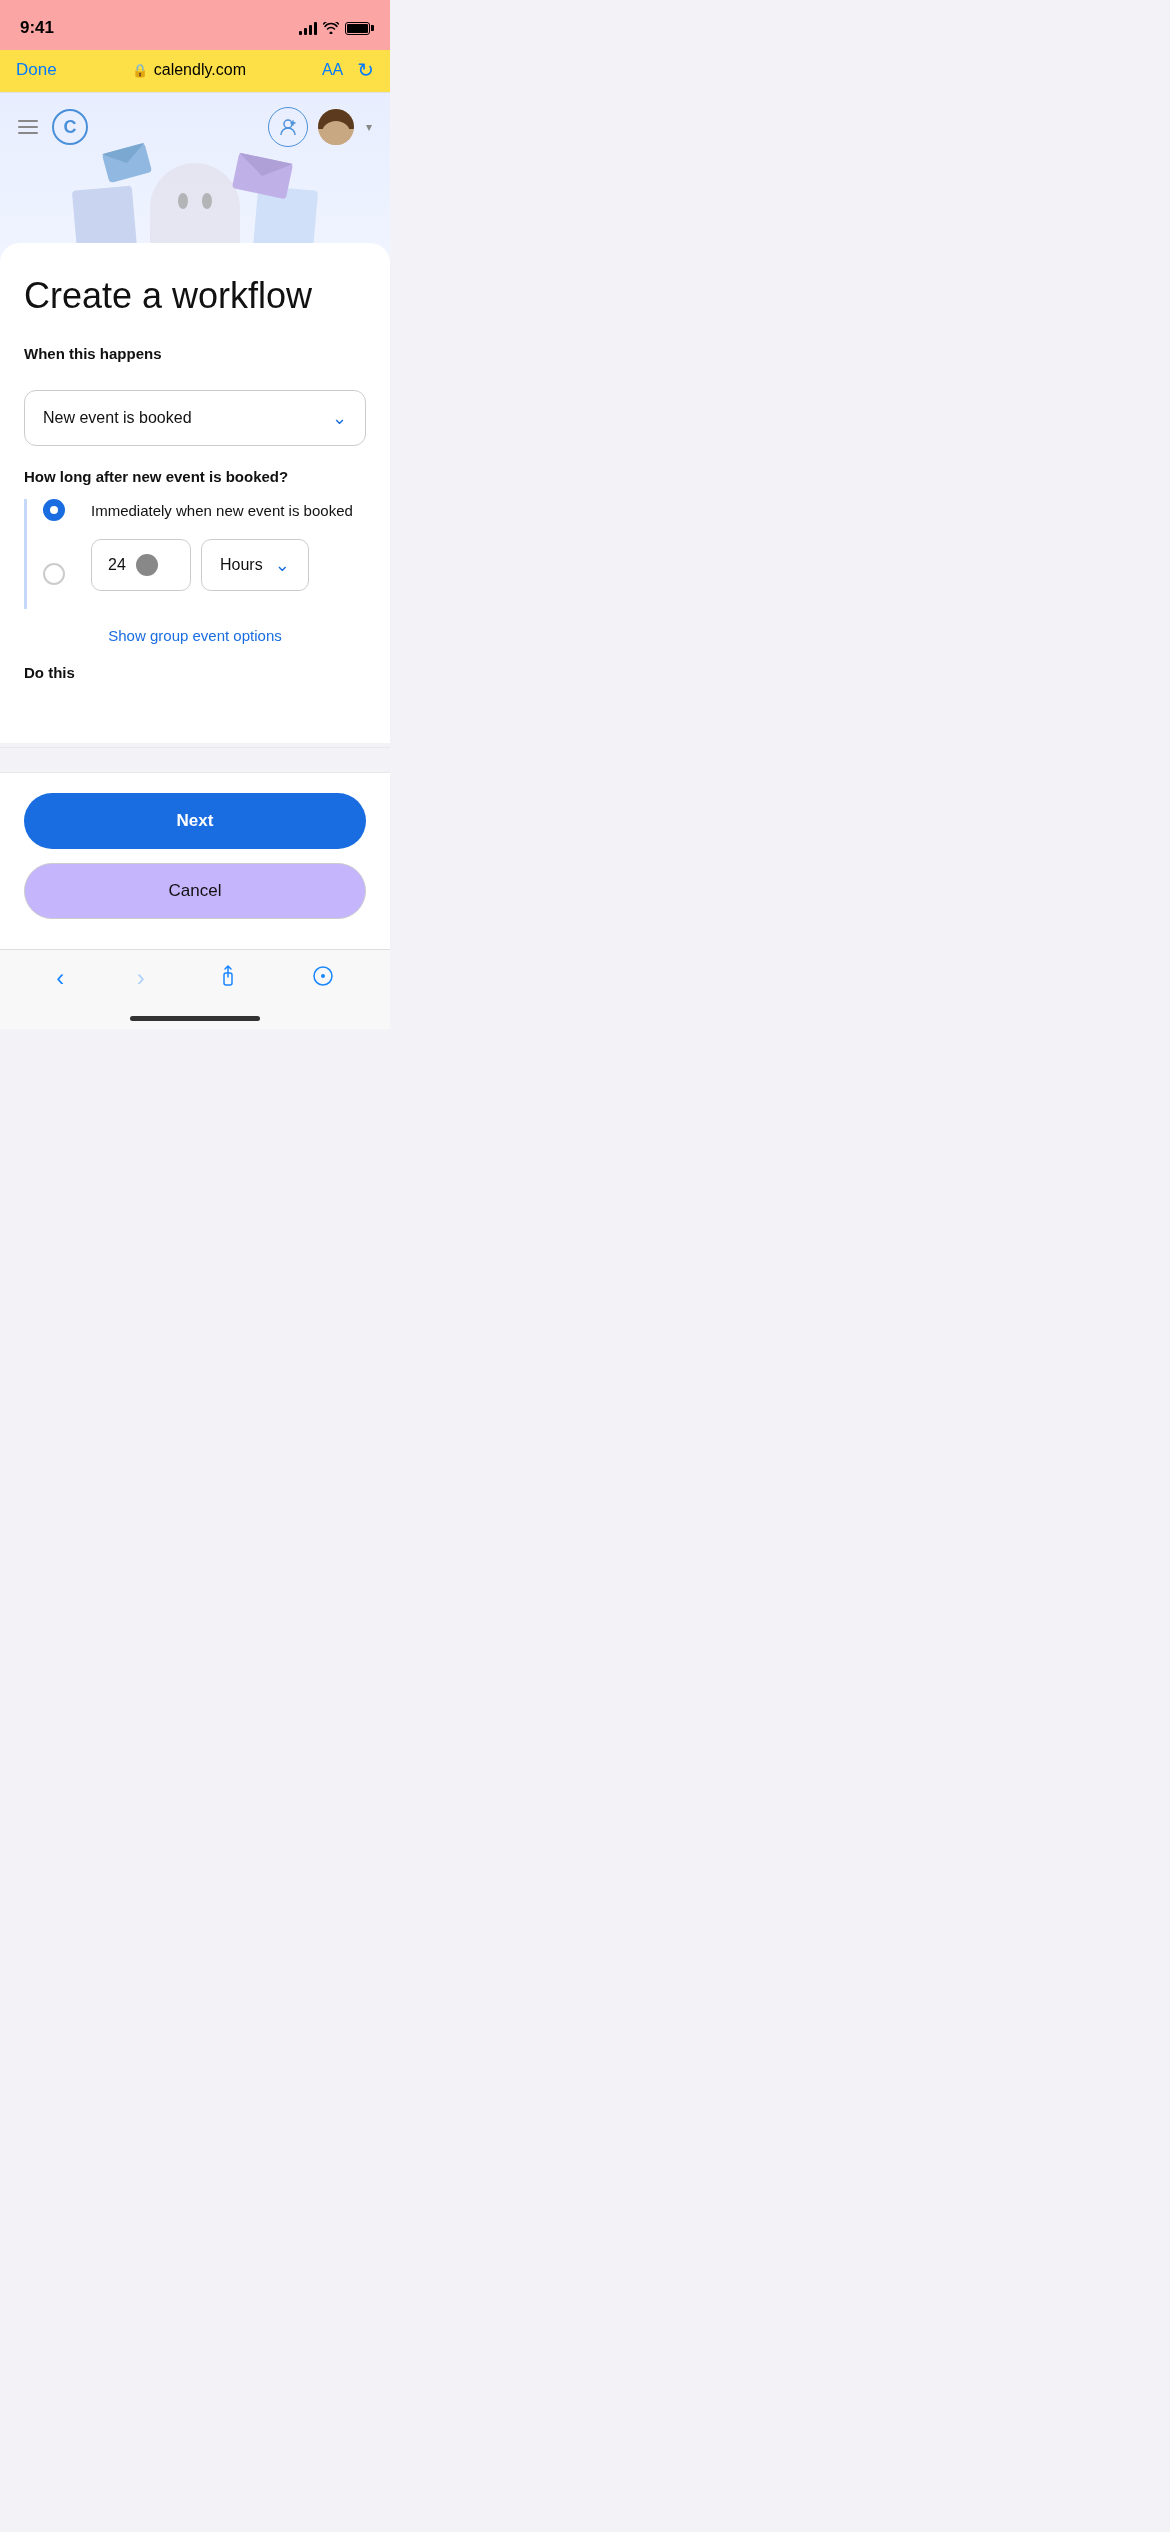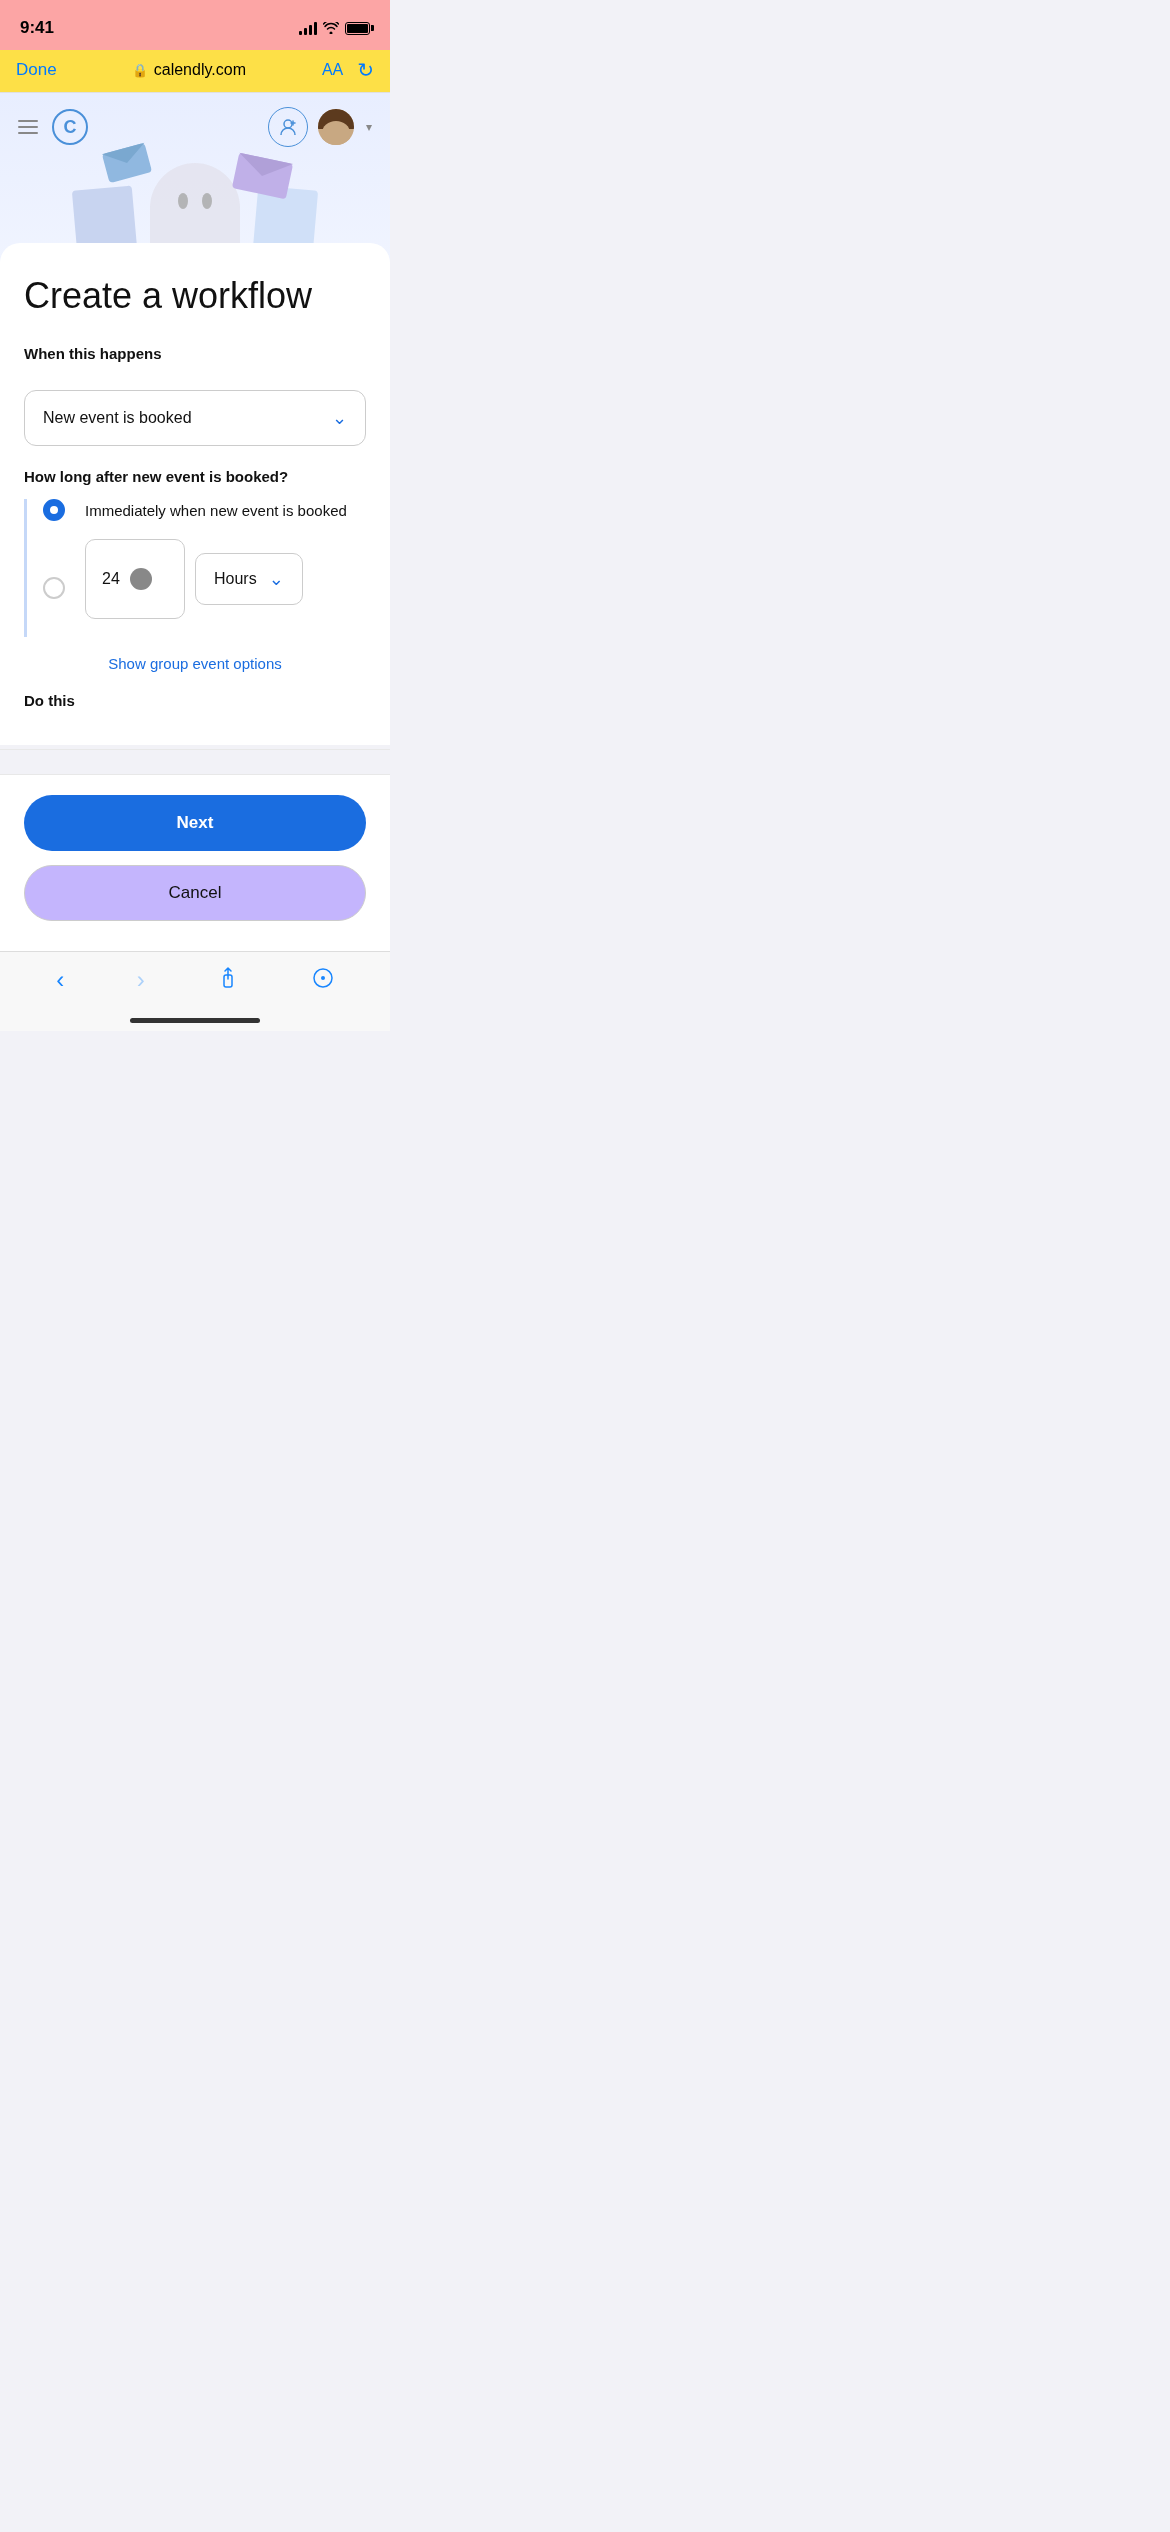--- a/index.html
+++ b/index.html
@@ -291,21 +291,21 @@
 
     .radio-options {
       border-left: 3px solid #c5d8f8;
       padding-left: 16px;
       margin-bottom: 18px;
     }
 
     .radio-option {
       display: flex;
       align-items: center;
-      gap: 20px;
+      gap: 26px;
       margin-bottom: 18px;
     }
 
     .radio-circle {
       width: 22px;
       height: 22px;
       border-radius: 50%;
       border: 2px solid #ccc;
       flex-shrink: 0;
       display: flex;
@@ -335,21 +335,21 @@
       display: flex;
       align-items: center;
       gap: 10px;
       margin-bottom: 18px;
       margin-left: 36px;
     }
 
     .number-input {
       border: 1.5px solid #ccc;
       border-radius: 10px;
-      padding: 28px 16px;
+      padding: 14px 16px;
       font-size: 16px;
       color: #111;
       display: flex;
       align-items: center;
       gap: 10px;
       min-width: 100px;
     }
     .number-value {
       font-size: 16px;
       color: #111;

